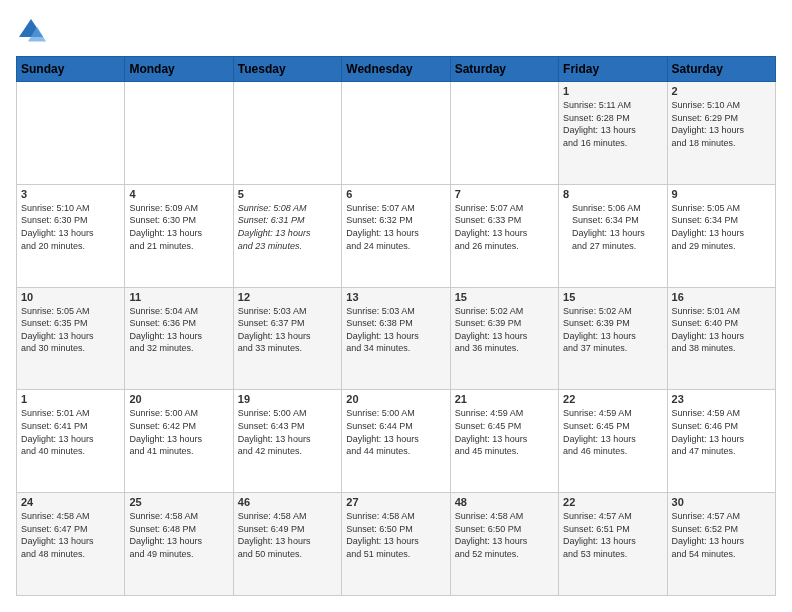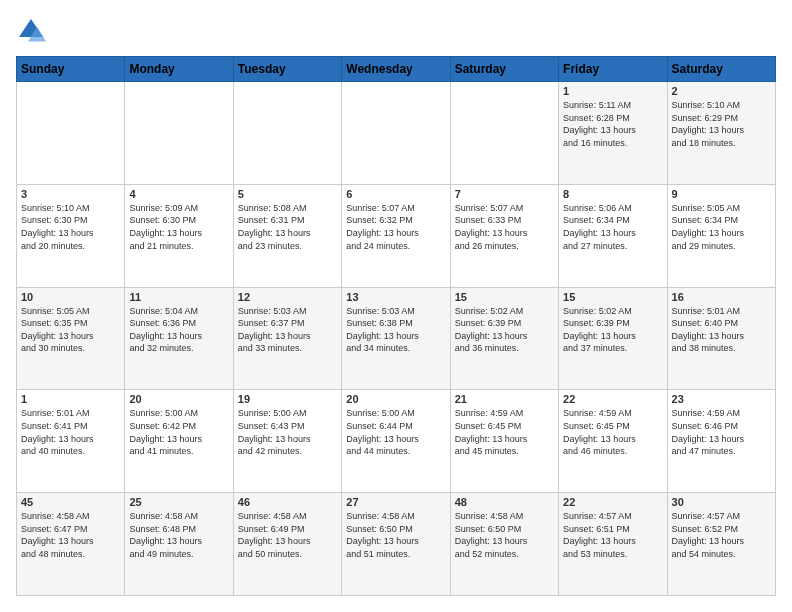--- a/index.html
+++ b/index.html
@@ -169,42 +169,42 @@
           </td>
           <td>
             <span class="day-num">4</span>
             <div class="cell-text" style="white-space: pre-line;">Sunrise: 5:09 AM
 Sunset: 6:30 PM
 Daylight: 13 hours
 and 21 minutes.</div>
           </td>
           <td>
             <span class="day-num">5</span>
-            <div class="cell-text" style="white-space: pre-line;">Sunrise: 5:08 AM
+            <div class="cell-text" style="white-space: pre-line; font-style: italic;">Sunrise: 5:08 AM
 Sunset: 6:31 PM
 Daylight: 13 hours
 and 23 minutes.</div>
           </td>
           <td>
             <span class="day-num">6</span>
             <div class="cell-text" style="white-space: pre-line;">Sunrise: 5:07 AM
 Sunset: 6:32 PM
 Daylight: 13 hours
 and 24 minutes.</div>
           </td>
           <td>
             <span class="day-num">7</span>
             <div class="cell-text" style="white-space: pre-line;">Sunrise: 5:07 AM
 Sunset: 6:33 PM
 Daylight: 13 hours
 and 26 minutes.</div>
           </td>
           <td>
             <span class="day-num">8</span>
-            <div class="cell-text" style="white-space: pre-line;">Sunrise: 5:06 AM
+            <div class="cell-text" style="white-space: pre-line; margin-left: 9px;">Sunrise: 5:06 AM
 Sunset: 6:34 PM
 Daylight: 13 hours
 and 27 minutes.</div>
           </td>
           <td>
             <span class="day-num">9</span>
             <div class="cell-text" style="white-space: pre-line;">Sunrise: 5:05 AM
 Sunset: 6:34 PM
 Daylight: 13 hours
 and 29 minutes.</div>
@@ -307,21 +307,21 @@
           <td>
             <span class="day-num">23</span>
             <div class="cell-text" style="white-space: pre-line;">Sunrise: 4:59 AM
 Sunset: 6:46 PM
 Daylight: 13 hours
 and 47 minutes.</div>
           </td>
         </tr>
         <tr>
           <td>
-            <span class="day-num">45</span>
+            <span class="day-num">24</span>
             <div class="cell-text" style="white-space: pre-line;">Sunrise: 4:58 AM
 Sunset: 6:47 PM
 Daylight: 13 hours
 and 48 minutes.</div>
           </td>
           <td>
             <span class="day-num">25</span>
             <div class="cell-text" style="white-space: pre-line;">Sunrise: 4:58 AM
 Sunset: 6:48 PM
 Daylight: 13 hours

